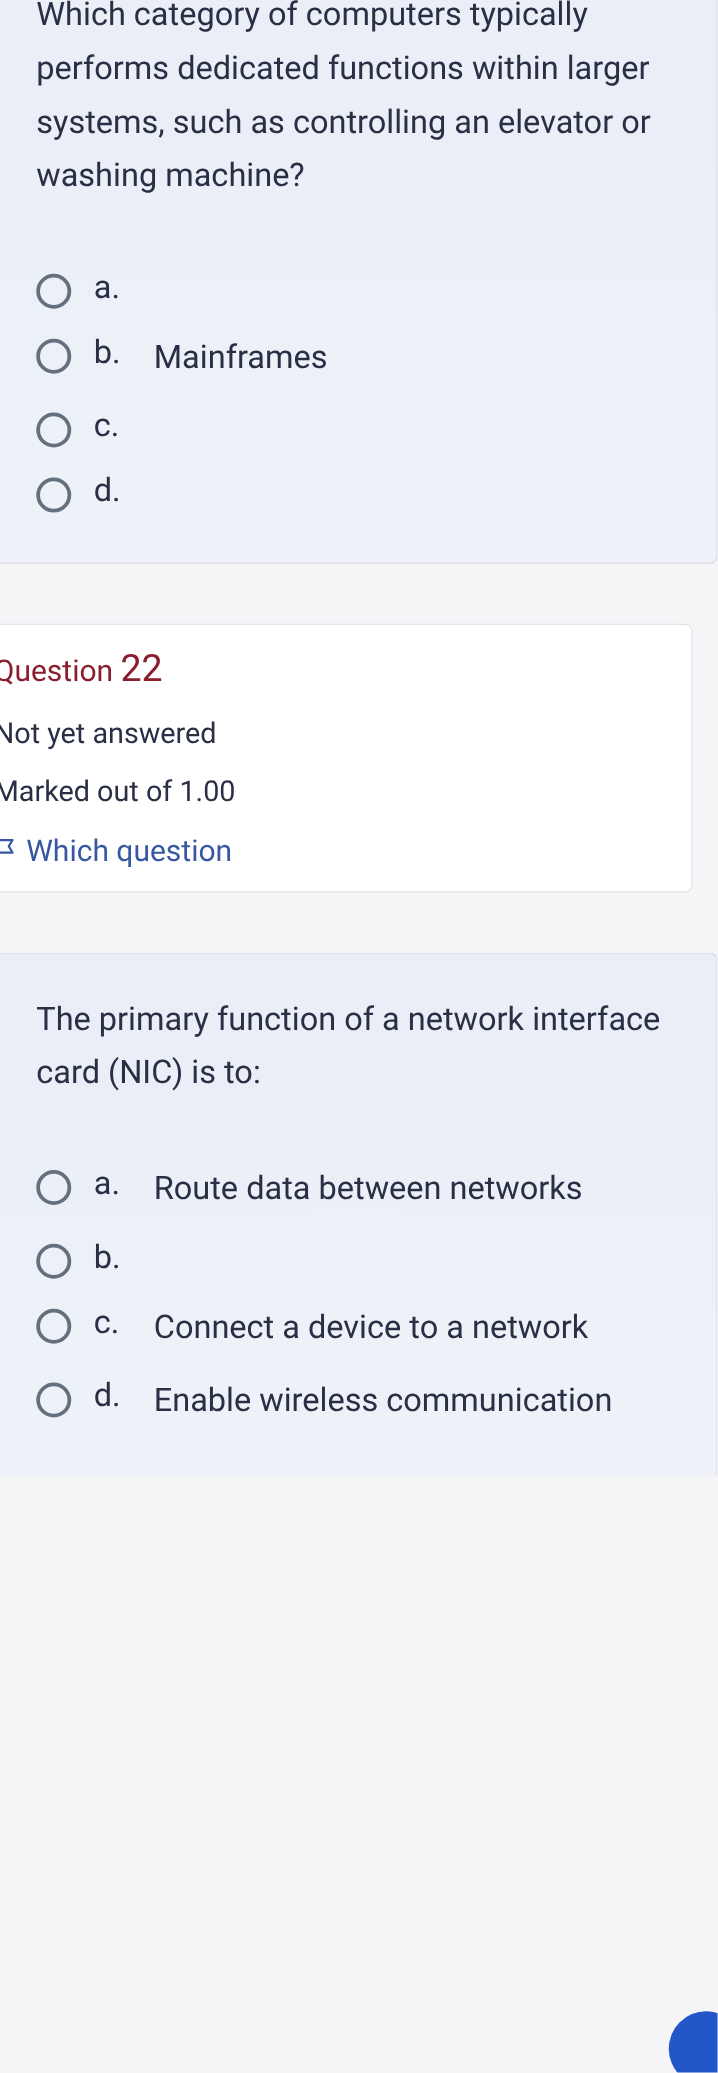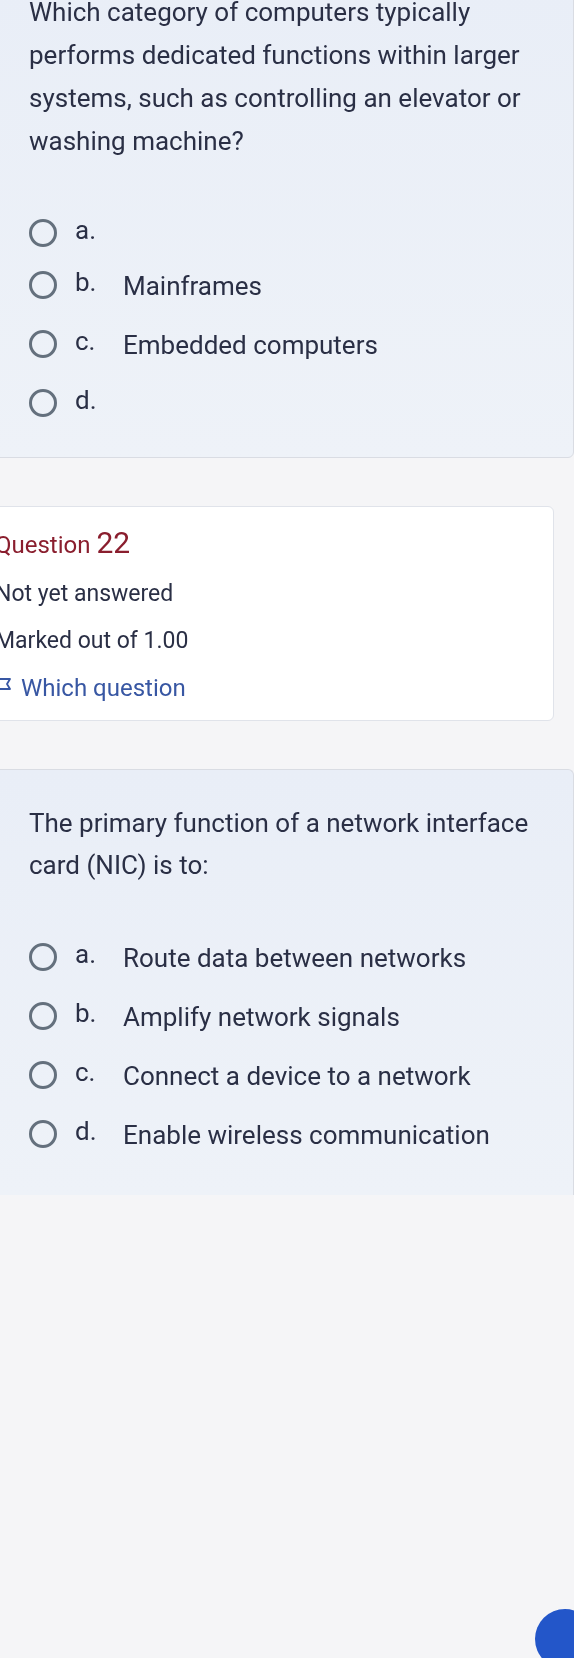--- a/index.html
+++ b/index.html
@@ -138,21 +138,20 @@
         <div class="option-letter">a.</div>
       </div>
       <div class="option-row">
         <div class="radio"></div>
         <div class="option-letter">b.</div>
         <div class="option-text">Mainframes</div>
       </div>
       <div class="option-row">
         <div class="radio"></div>
         <div class="option-letter">c.</div>
-        <div class="option-text">Embedded computers</div>
       </div>
       <div class="option-row">
         <div class="radio"></div>
         <div class="option-letter">d.</div>
       </div>
     </div>
   </div>
 
   <div class="meta-block">
     <div class="meta-title">
@@ -173,21 +172,20 @@
     <div class="question-text">The primary function of a network interface card (NIC) is to:</div>
     <div class="options">
       <div class="option-row">
         <div class="radio"></div>
         <div class="option-letter">a.</div>
         <div class="option-text">Route data between networks</div>
       </div>
       <div class="option-row">
         <div class="radio"></div>
         <div class="option-letter">b.</div>
-        <div class="option-text">Amplify network signals</div>
       </div>
       <div class="option-row">
         <div class="radio"></div>
         <div class="option-letter">c.</div>
         <div class="option-text">Connect a device to a network</div>
       </div>
       <div class="option-row">
         <div class="radio"></div>
         <div class="option-letter">d.</div>
         <div class="option-text">Enable wireless communication</div>

